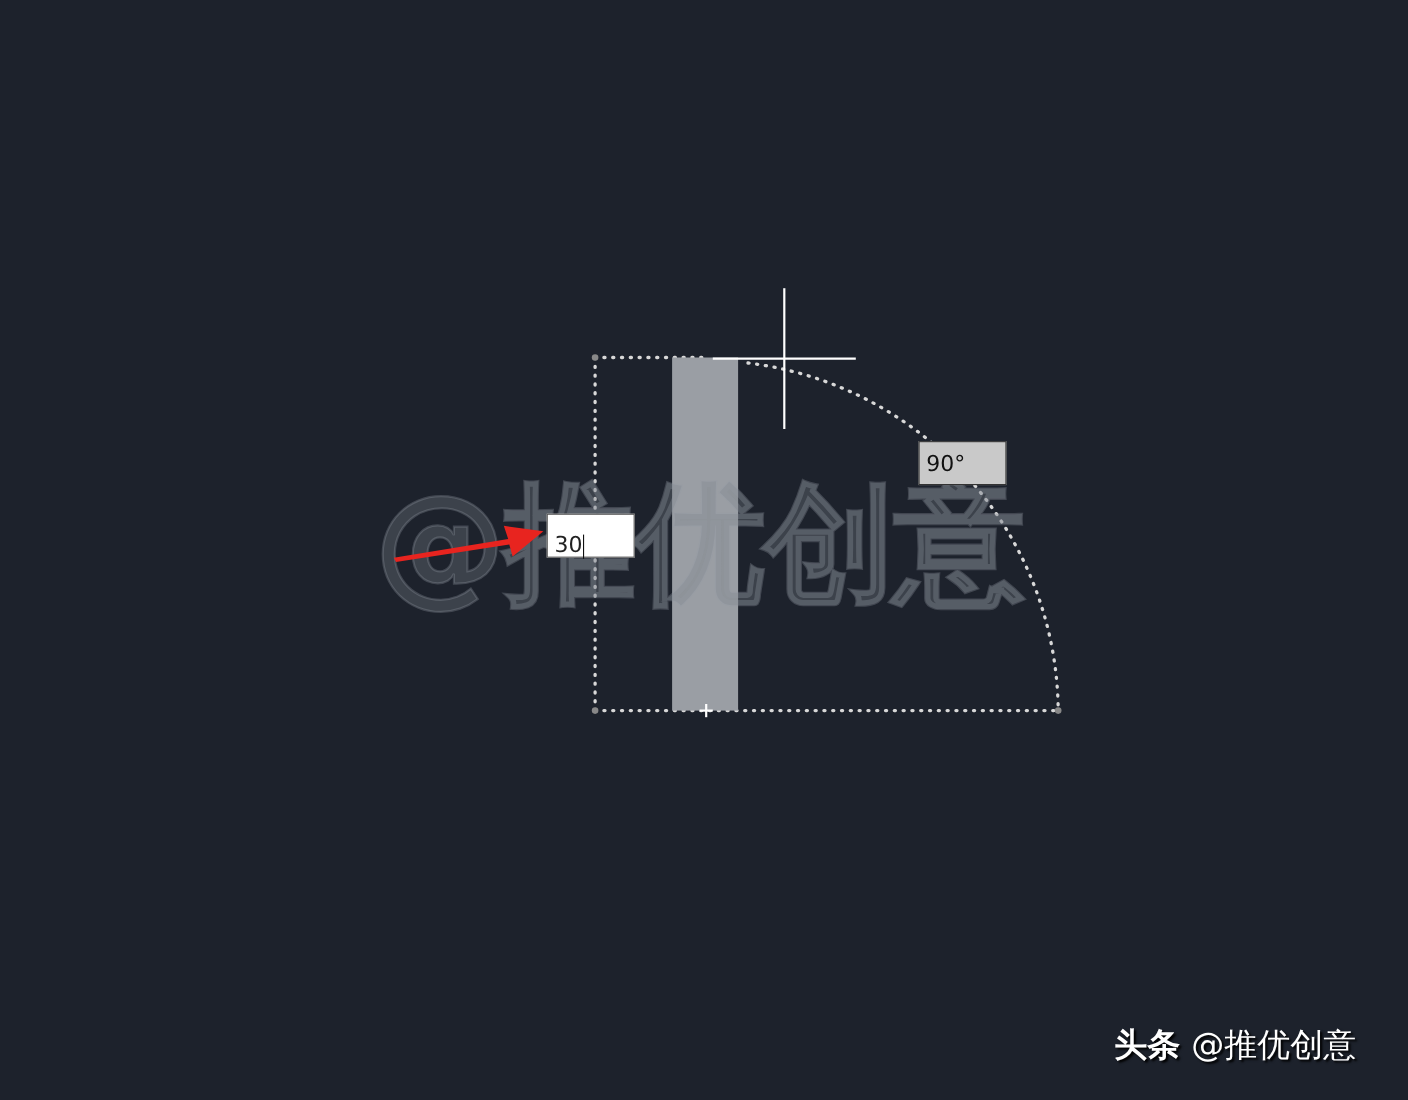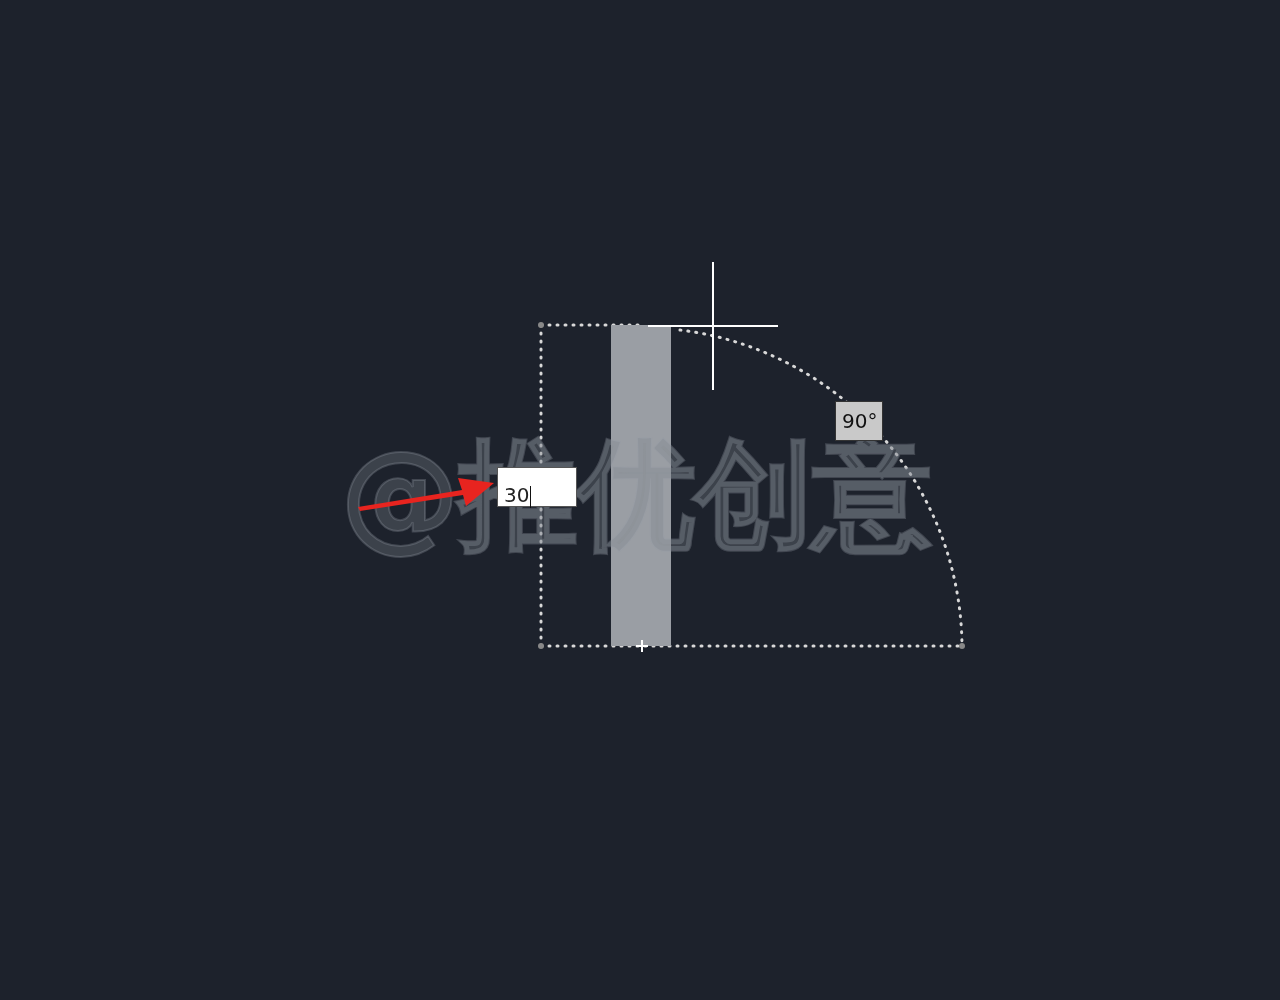--- a/index.html
+++ b/index.html
@@ -1,21 +1,21 @@
 <!DOCTYPE html>
 <html><head>
 <meta charset="utf-8">
 <style>
   html, body { margin:0; padding:0; }
   body { width:1280px; height:1000px; background:#1d222c; position:relative; overflow:hidden; font-family:"DejaVu Sans", sans-serif; }
   .canvas { position:absolute; left:0; top:0; width:1280px; height:1000px; }
   .rect-preview { position:absolute; left:611px; top:325px; width:60px; height:321px; background:#9a9ea4; }
   .dim-input { position:absolute; left:497px; top:467px; width:80px; height:40px; background:#fff; border:1px solid #555; box-sizing:border-box; font-family:"DejaVu Sans", sans-serif; font-size:20px; color:#222; padding:14px 6px; line-height:26px; }
   .dim-input .caret { display:inline-block; width:1px; height:22px; background:#111; vertical-align:middle; margin-left:1px; }
-  .angle-tip { position:absolute; left:835px; top:401px; width:48px; height:40px; background:#c9c9c9; border:1px solid #333; box-sizing:border-box; font-size:20px; color:#111; padding:6px 6px; line-height:26px; }
+  .angle-tip { position:absolute; left:835px; top:401px; width:80px; height:40px; background:#c9c9c9; border:1px solid #333; box-sizing:border-box; font-size:20px; color:#111; padding:6px 6px; line-height:26px; }
   .watermark { position:absolute; left:340px; top:425px; font-family:"DejaVu Sans", sans-serif; font-weight:bold; font-size:120px; color:rgba(120,125,135,0.35); letter-spacing:-2px; line-height:140px; white-space:nowrap; -webkit-text-stroke:2px rgba(150,155,165,0.3); }
   .credit { position:absolute; left:1013px; top:930px; font-size:30px; color:#fff; text-shadow:2px 2px 2px #000; white-space:nowrap; }
   .credit .brand { font-weight:bold; margin-right:10px; }
 </style>
 </head>
 <body>
 
 <div class="canvas">
   <svg width="1280" height="1000" style="position:absolute;left:0;top:0;">
 
@@ -49,13 +49,14 @@
 
     <g>
       <path d="M 358 507 L 462 490 L 458 478 L 494 483 L 466 506 L 463 495 L 360 511 Z" fill="#e8241f"></path>
     </g>
   </svg>
 
   <div class="dim-input"><span>30</span><span class="caret"></span></div>
 
   <div class="angle-tip">90°</div>
 
+  <div class="credit"><span class="brand">头条</span><span>@推优创意</span></div>
 </div>
 
 </body></html>

